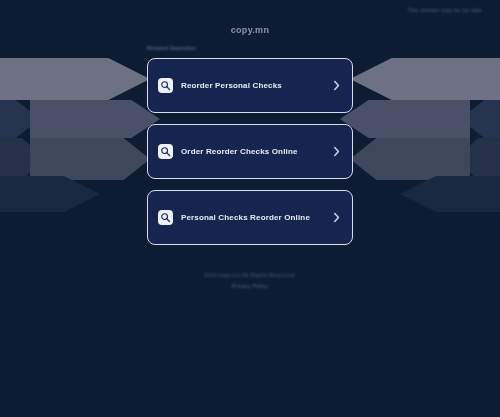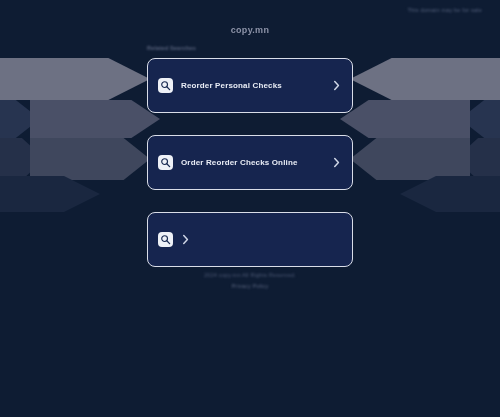--- a/index.html
+++ b/index.html
@@ -171,21 +171,21 @@
     position: absolute;
     top: 58px;
     left: 147px;
     width: 206px;
   }
 
   .result-card {
     position: relative;
     box-sizing: border-box;
     height: 55px;
-    margin-bottom: 22px;
+    margin-bottom: 11px;
     background: #16254f;
     border: 1.4px solid #d9dde8;
     border-radius: 8px;
     display: flex;
     align-items: center;
     padding: 0 11px 0 10px;
     cursor: pointer;
   }
 
   .magnifier-badge {
@@ -308,20 +308,21 @@
         </span>
       </div>
 
       <div class="result-card">
         <span class="magnifier-badge">
           <svg width="11" height="11" viewBox="0 0 16 16">
             <circle cx="6.7" cy="6.7" r="4.2" fill="none" stroke="#1a2b52" stroke-width="1.7"></circle>
             <line x1="9.9" y1="9.9" x2="14" y2="14" stroke="#1a2b52" stroke-width="1.9" stroke-linecap="round"></line>
           </svg>
         </span>
+        <span class="result-title">Personal Checks Reorder Online</span>
         <span class="chevron">
           <svg width="7" height="11" viewBox="0 0 8 12">
             <polyline points="2,1.5 6.2,6 2,10.5" fill="none" stroke="#cfd6e6" stroke-width="1.7" stroke-linecap="round" stroke-linejoin="round"></polyline>
           </svg>
         </span>
       </div>
 
     </div>
 
     <div class="footer">

